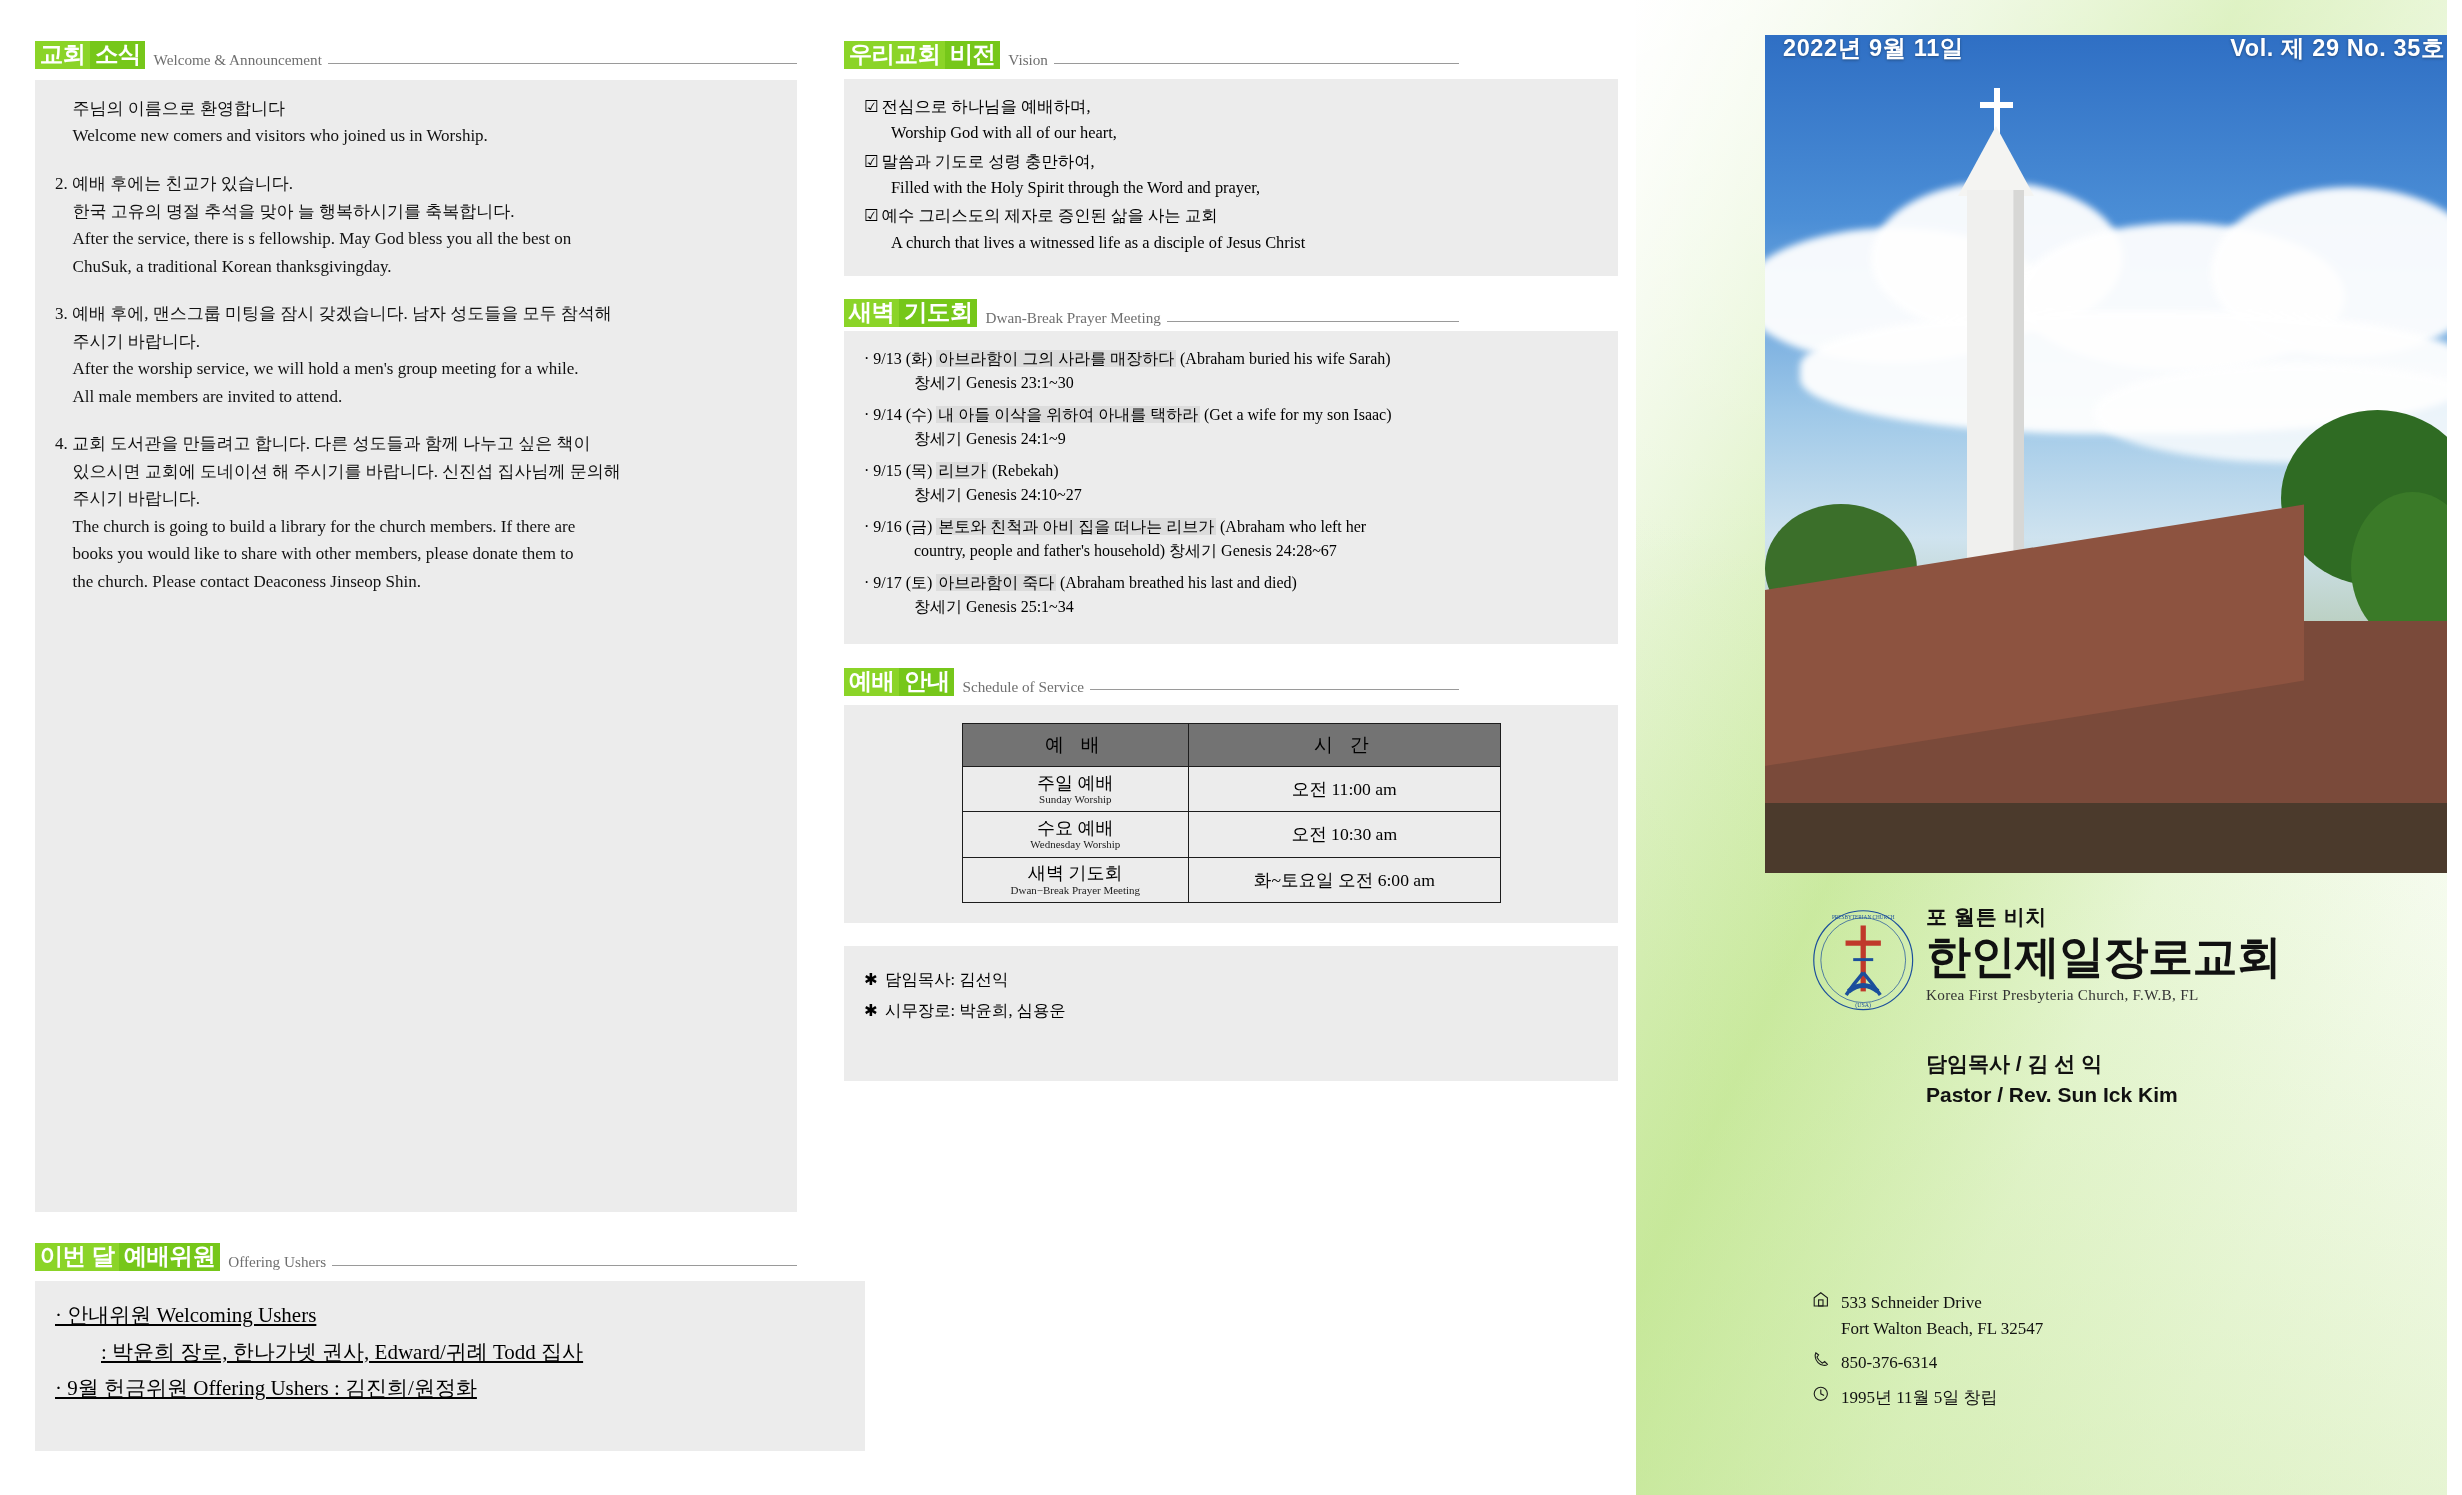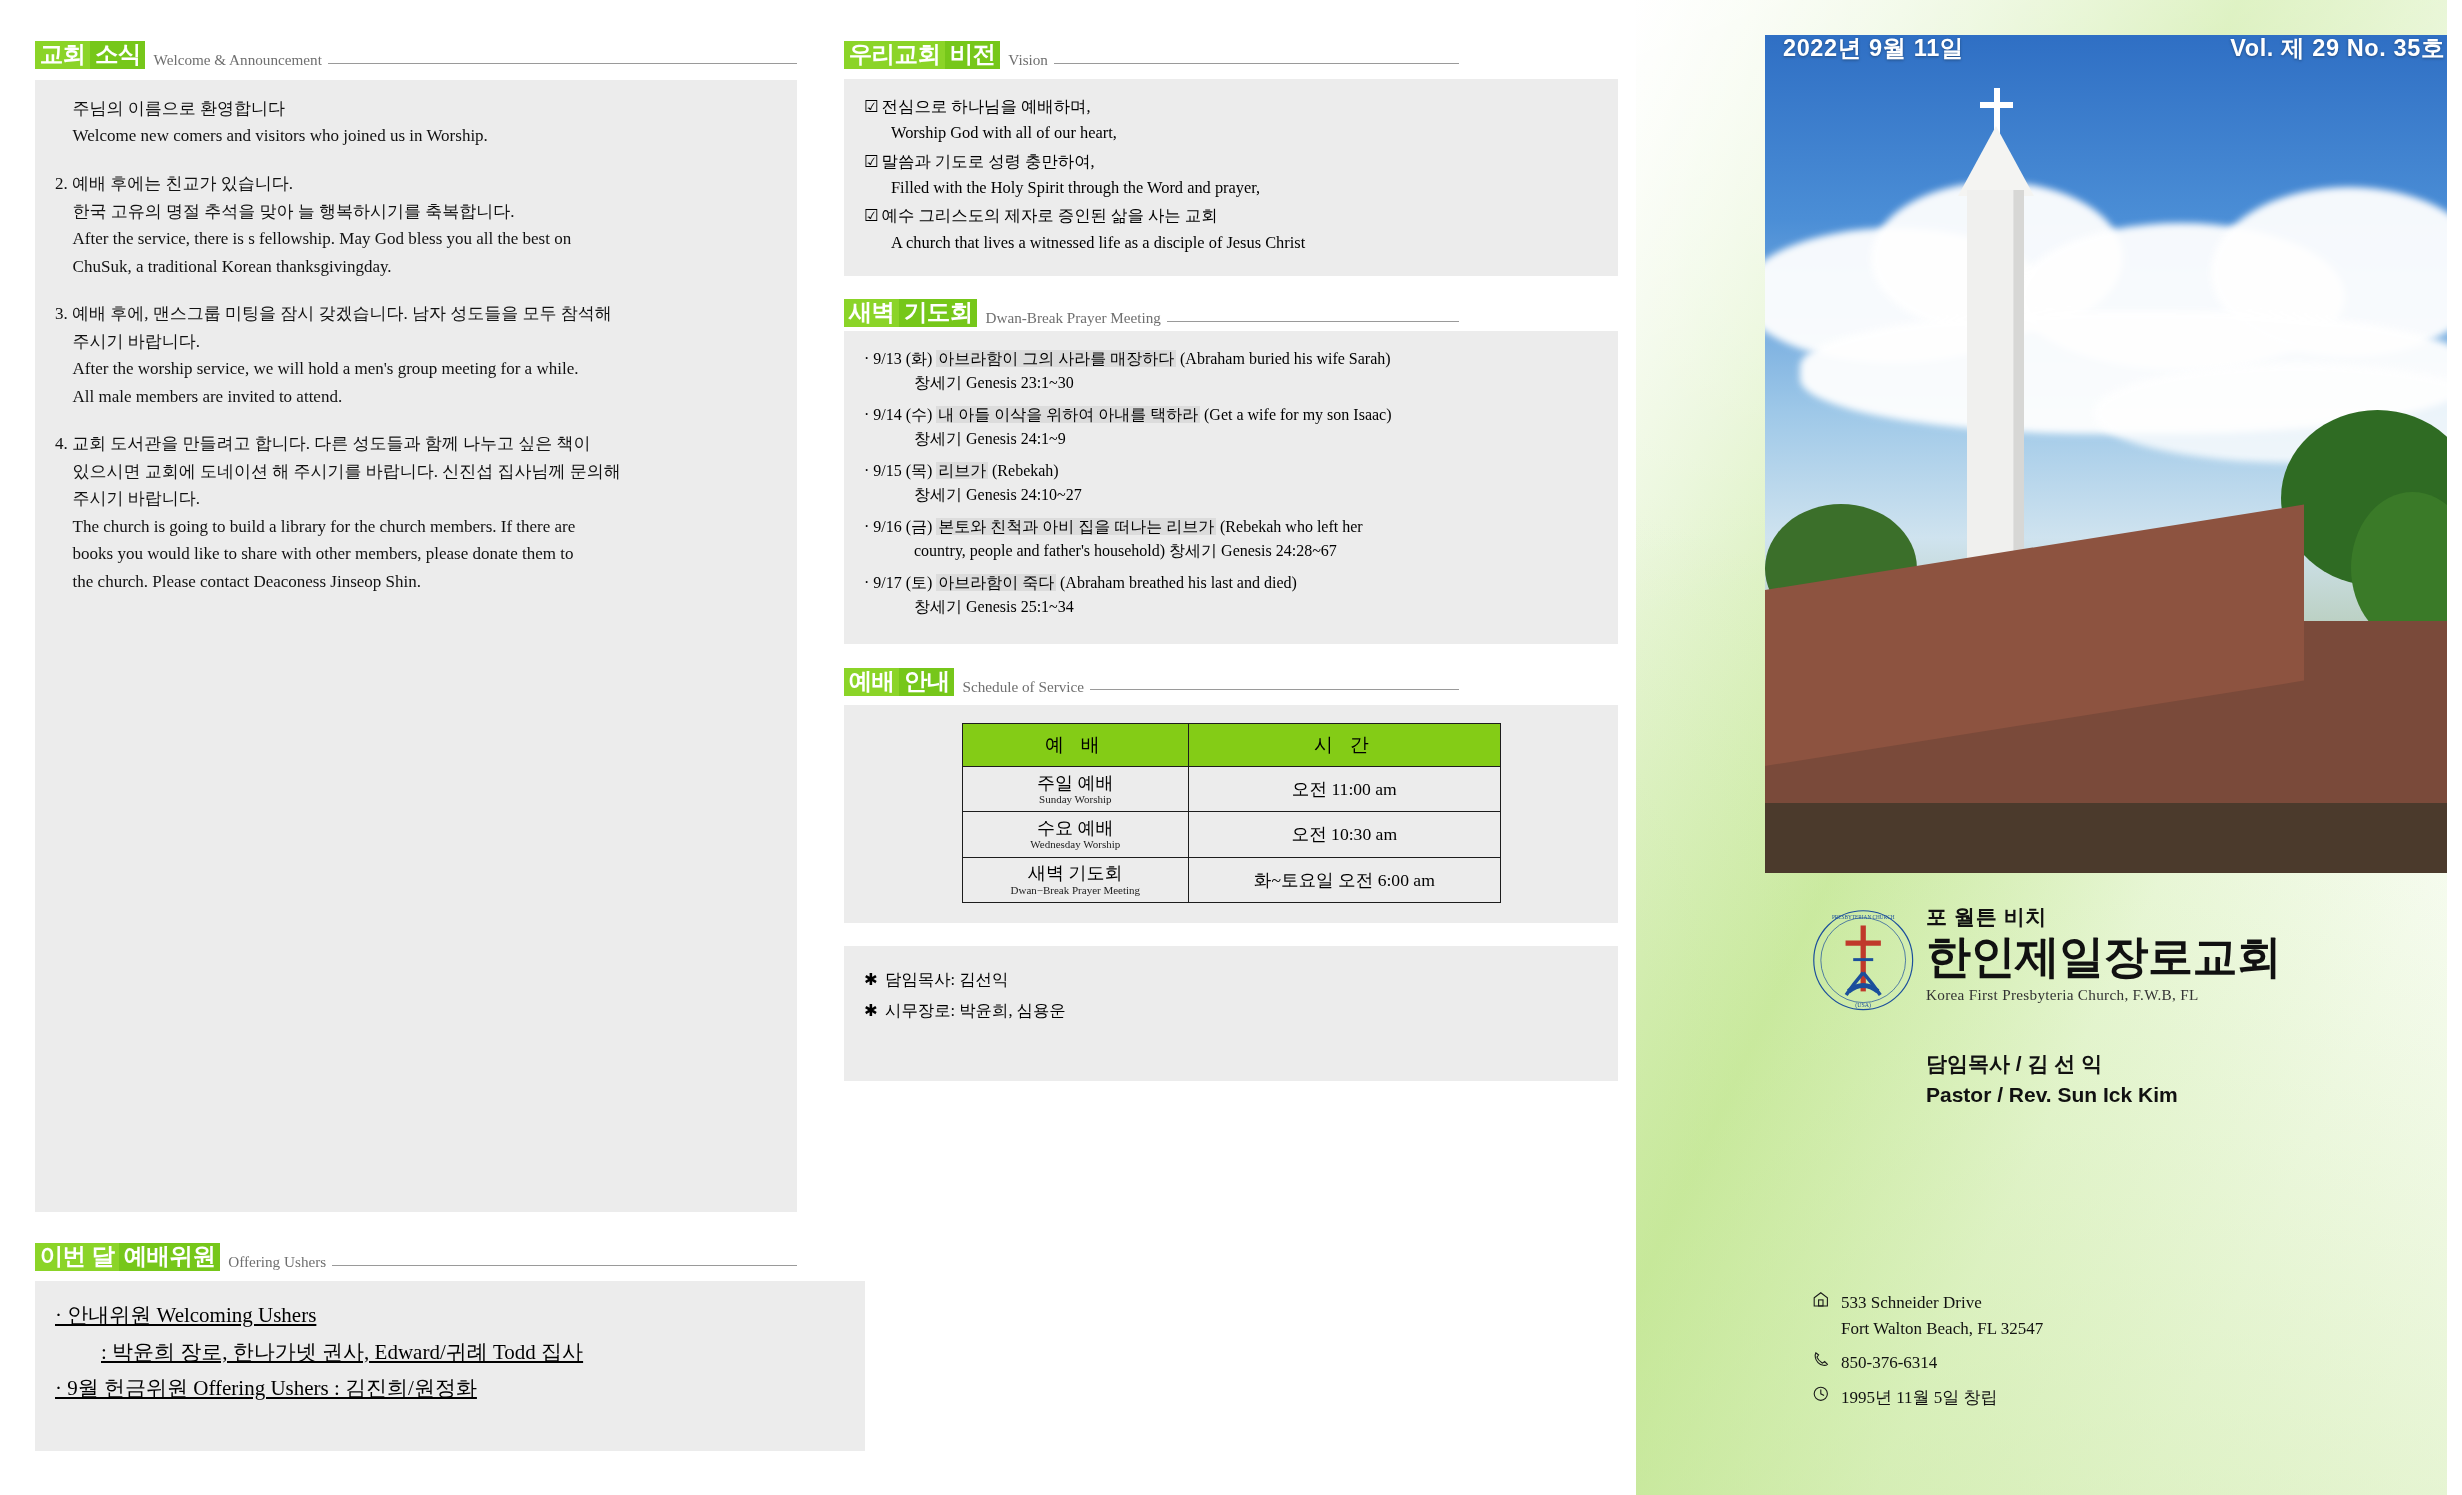--- a/index.html
+++ b/index.html
@@ -149,21 +149,21 @@
     margin: 0 auto;
     width: 539px;
     font-size: 17.6px;
   }
   table.sched th, table.sched td {
     border: 1.2px solid #1d1d1d;
     text-align: center;
     padding: 5.9px 3.5px;
   }
   table.sched thead th {
-    background: #84cc16;
+    background: #737373;
     font-weight: normal;
     font-size: 19px;
     letter-spacing: 5.9px;
     padding: 8.2px 3.5px;
   }
   table.sched td.kr { font-size: 18px; line-height: 1.12; }
   table.sched td .sub {
     display: block;
     font-size: 11px;
     letter-spacing: 0px;
@@ -493,21 +493,21 @@
             <span>· 9/15 (목)</span>
             <span class="kw">리브가</span>
             <span>(Rebekah)</span>
           </span>
           <span class="l2">창세기 Genesis 24:10~27</span>
         </div>
         <div class="prayer-item">
           <span class="l1">
             <span>· 9/16 (금)</span>
             <span class="kw">본토와 친척과 아비 집을 떠나는 리브가</span>
-            <span>(Rebekah who left her</span>
+            <span>(Abraham who left her</span>
           </span>
           <span class="l2">country, people and father's household) 창세기 Genesis 24:28~67</span>
         </div>
         <div class="prayer-item">
           <span class="l1">
             <span>· 9/17 (토)</span>
             <span class="kw">아브라함이 죽다</span>
             <span>(Abraham breathed his last and died)</span>
           </span>
           <span class="l2">창세기 Genesis 25:1~34</span>

